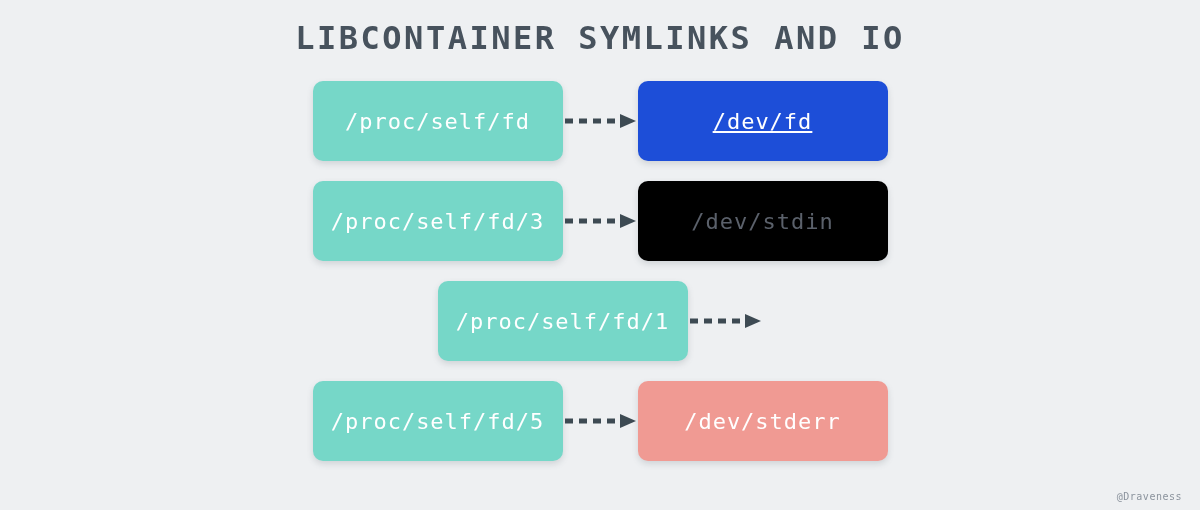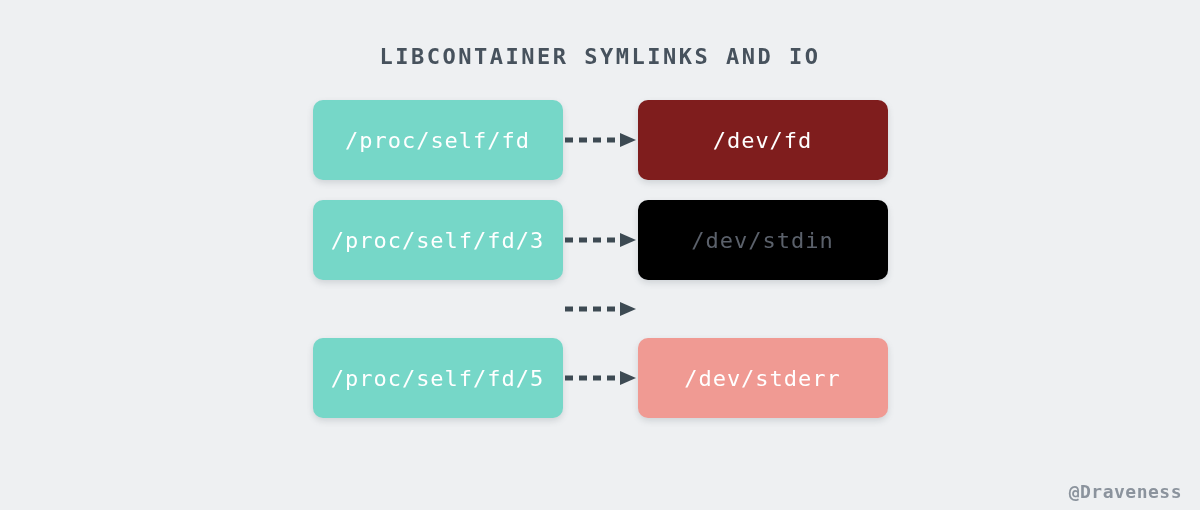--- a/index.html
+++ b/index.html
@@ -12,23 +12,23 @@
     background: #eef0f2;
     font-family: "DejaVu Sans Mono", "Liberation Mono", monospace;
     overflow: hidden;
   }
   .canvas {
     position: relative;
     width: 1200px;
     height: 510px;
   }
   .title {
-    padding-top: 40px;
+    padding-top: 21px;
     text-align: center;
-    font-size: 22px;
+    font-size: 32px;
     font-weight: bold;
     letter-spacing: 2.5px;
     color: #47525d;
     height: 34px;
     line-height: 34px;
   }
   .rows {
     margin-top: 26px;
     display: flex;
     flex-direction: column;
@@ -44,40 +44,39 @@
     height: 80px;
     border-radius: 10px;
     display: flex;
     align-items: center;
     justify-content: center;
     font-size: 22px;
     letter-spacing: 1px;
     box-shadow: 0 3px 6px rgba(90, 100, 112, 0.20);
   }
   .node.teal   { background: #76d7c8; color: #ffffff; }
-  .node.dark   { background: #7f1d1d; color: #ffffff; }
+  .node.dark   { background: #1d4ed8; color: #ffffff; text-decoration: underline; }
   .node.yellow { background: #000000; color: #5b616b; }
   .node.salmon { background: #f09a93; color: #ffffff; text-align: center; }
   .arrow {
     width: 75px;
     height: 18px;
     margin: 0 0;
     flex: 0 0 75px;
     display: flex;
     align-items: center;
     justify-content: center;
   }
   .watermark {
     position: absolute;
     right: 18px;
     bottom: 8px;
-    font-size: 18px;
+    font-size: 10px;
     color: #8b939d;
     letter-spacing: 0.5px;
-    font-weight: bold;
   }
 </style>
 </head>
 <body>
 
 <div class="canvas">
 
   <div class="title">LIBCONTAINER SYMLINKS AND IO</div>
 
   <div class="rows">
@@ -106,20 +105,23 @@
           <line x1="2" y1="9" x2="58" y2="9" stroke="#3d4a53" stroke-width="5" stroke-dasharray="8 6"></line>
           <polygon points="57,2 73,9 57,16" fill="#3d4a53"></polygon>
         </svg>
       </div>
       <div class="node yellow">
         <span>/dev/stdin</span>
       </div>
     </div>
 
     <div class="row">
+      <div class="node teal">
+        <span>/proc/self/fd/1</span>
+      </div>
       <div class="arrow">
         <svg width="75" height="18" viewBox="0 0 75 18" xmlns="http://www.w3.org/2000/svg">
           <line x1="2" y1="9" x2="58" y2="9" stroke="#3d4a53" stroke-width="5" stroke-dasharray="8 6"></line>
           <polygon points="57,2 73,9 57,16" fill="#3d4a53"></polygon>
         </svg>
       </div>
     </div>
 
     <div class="row">
       <div class="node teal">

